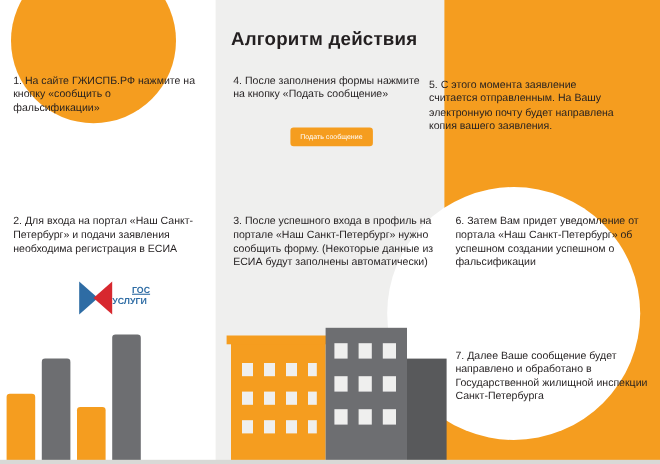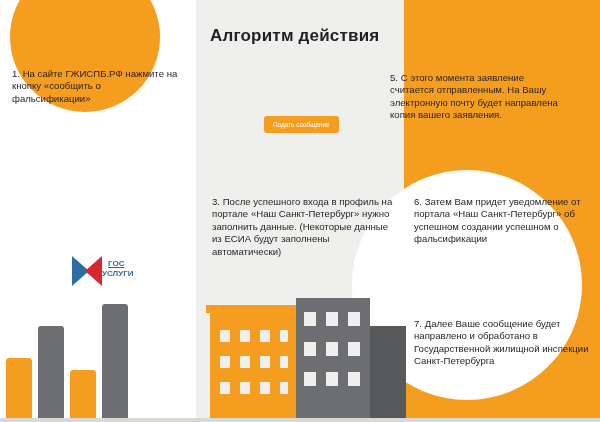--- a/index.html
+++ b/index.html
@@ -85,21 +85,21 @@
   }
   .gosu .shape .blue{
     position:absolute;left:0;top:0;width:0;height:0;
     border-left:17px solid #2e6ca4;border-top:15px solid transparent;border-bottom:15px solid transparent;
   }
   .gosu .shape .red{
     position:absolute;left:13px;top:0;width:0;height:0;
     border-right:17px solid #d7282f;border-top:15px solid transparent;border-bottom:15px solid transparent;
   }
   .gosu .g1{
-    position:absolute;left:36px;top:3px;font-size:8px;font-weight:bold;color:#2e6ca4;text-decoration:underline;
+    position:absolute;left:48px;top:3px;font-size:8px;font-weight:bold;color:#2e6ca4;text-decoration:underline;
   }
   .gosu .g2{
     position:absolute;left:30px;top:13px;font-size:8px;font-weight:bold;color:#2e6ca4;
   }
   
   .btn{
     position:absolute;left:264px;top:116px;
     background:#f59d1f;color:#ffffff;font-size:6.4px;
     padding:5px 9px;border-radius:3px;border:none;
     font-family:"Liberation Sans", sans-serif;
@@ -172,21 +172,23 @@
       <div class="w" style="position:absolute;left:52px;top:74px;width:12px;height:14px;background:#efefee;"></div>
     </div>
 
     <div class="bld3"></div>
     <div class="ground"></div>
   </div>
 
   <div class="title">Алгоритм действия</div>
 
   <div class="txt t1">1. На сайте <b>ГЖИСПБ.РФ</b> нажмите на кнопку «<b>сообщить о фальсификации</b>»</div>
-  <div class="txt t3">3. После успешного входа в профиль на портале «Наш Санкт-Петербург» нужно <b>заполнить данные.</b> (Некоторые данные из ЕСИА будут заполнены автоматически)</div>
+  <div class="txt t2">2. Для входа на портал «Наш Санкт-Петербург» и подачи заявления необходима регистрация в <b>ЕСИА</b></div>
+  <div class="txt t3">3. После успешного входа в профиль на портале «Наш Санкт-Петербург» нужно <b>сообщить форму.</b> (Некоторые данные из ЕСИА будут заполнены автоматически)</div>
+  <div class="txt t4">4. После заполнения формы нажмите на кнопку «<b>Подать сообщение</b>»</div>
   <div class="txt t5">5. С этого момента заявление считается отправленным. На Вашу электронную почту будет направлена <b>копия вашего заявления</b>.</div>
   <div class="txt t6">6. Затем Вам придет уведомление от портала «Наш Санкт-Петербург» об успешном создании <b>успешном о фальсификации</b></div>
   <div class="txt t7">7. Далее Ваше сообщение будет <b>направлено и обработано в</b> Государственной жилищной инспекции Санкт-Петербурга</div>
 
 
   <div class="gosu">
     <div class="shape">
       <div class="blue"></div>
       <div class="red"></div>
     </div>

